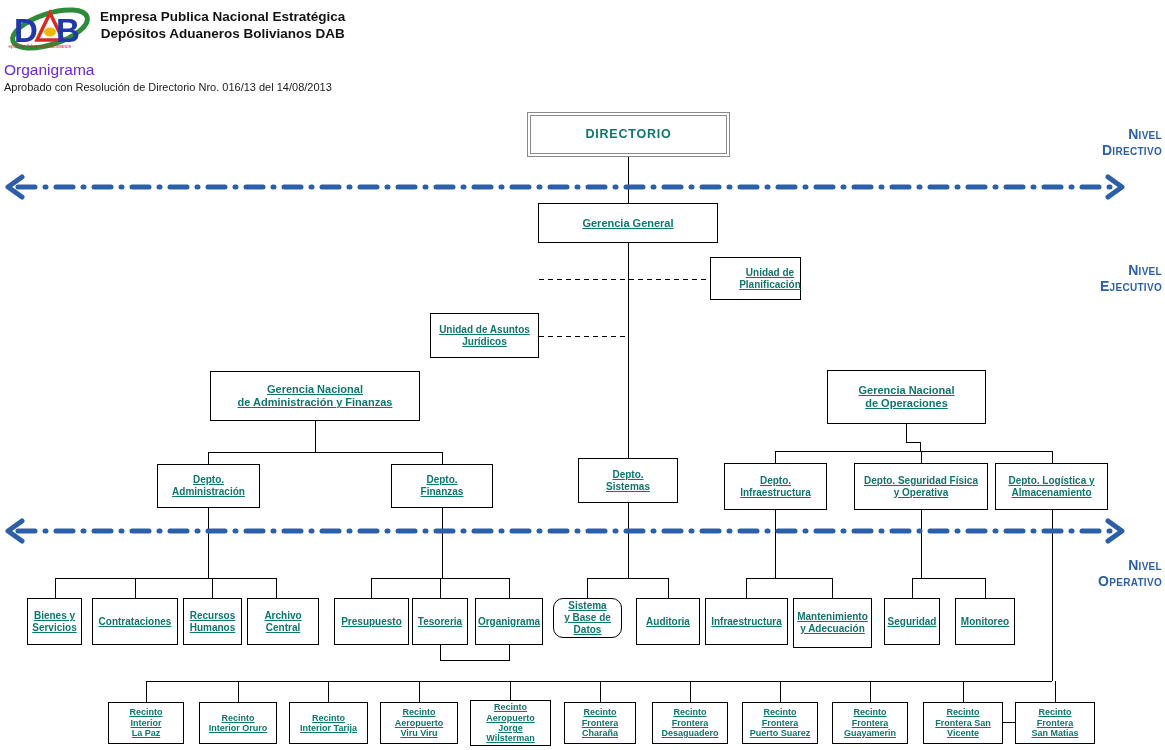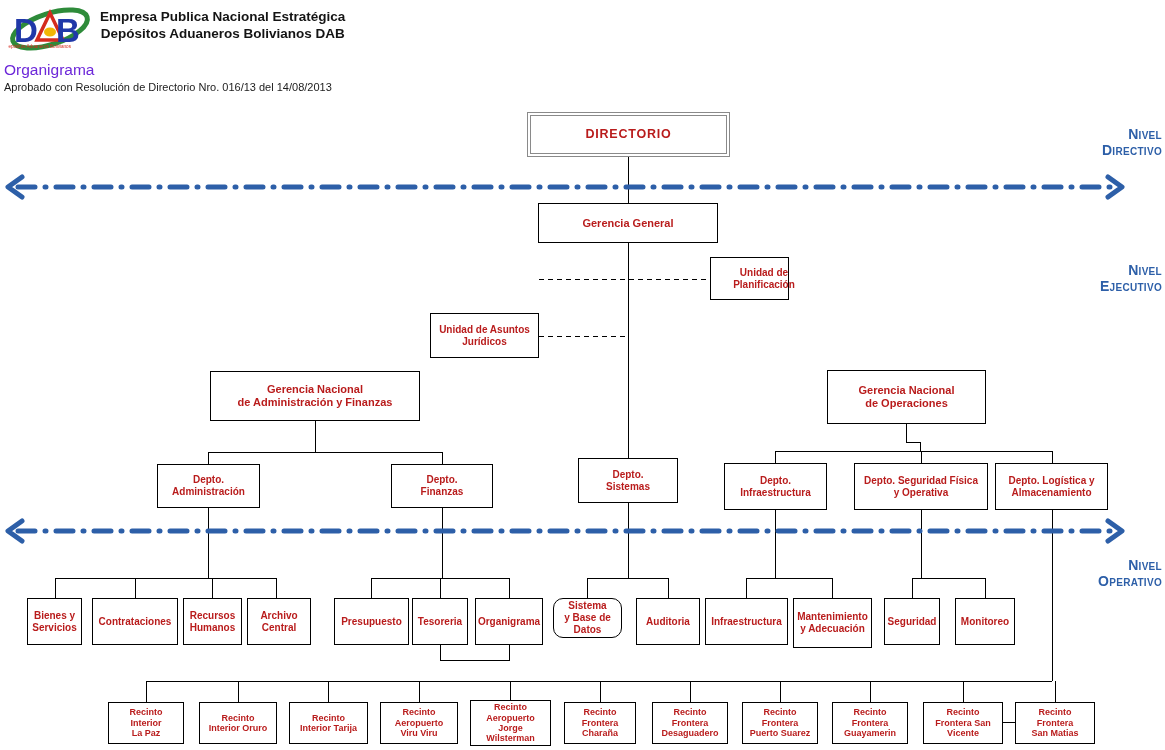--- a/index.html
+++ b/index.html
@@ -4,22 +4,22 @@
 <style>
   :root { --accent:#2d5fa8; }
   html,body { margin:0; padding:0; background:#fff; }
   #stage {
     position:relative; width:1165px; height:750px; background:#fff;
     font-family:"Liberation Sans", sans-serif; overflow:hidden;
   }
   .bx {
     position:absolute; box-sizing:border-box; background:#fff;
     border:1px solid #000; display:flex; align-items:center; justify-content:center;
-    text-align:center; font-weight:bold; color:#b91c1c;
-    font-size:10px; line-height:1.18; white-space:pre-line; z-index:3;
+    text-align:center; font-weight:bold; color:#0f766e;
+    font-size:10px; line-height:1.18; white-space:pre-line; z-index:3;text-decoration:underline;
   }
   .bx.lg { font-size:11px; }
   .bx.sm { font-size:9px; line-height:1.15; }
   .bx.double { border:1px solid #8a8a8a; font-size:12.5px; letter-spacing:.8px; }
   .bx.double .inner {
     position:absolute; inset:2px; border:1px solid #8a8a8a;
     display:flex; align-items:center; justify-content:center;
   }
   #lines { position:absolute; left:0; top:0; z-index:1; pointer-events:none; }
   .lvl {
@@ -87,21 +87,21 @@
     <path fill="none" stroke-width="5" stroke-linecap="round" stroke-dasharray="17 10 1 10" d="M18 531 H1112" stroke="#2d5fa8"></path>
     <path fill="none" stroke-width="5" stroke-linecap="round" stroke-linejoin="round" d="M22 521 L8 531 L22 541" stroke="#2d5fa8"></path>
     <path fill="none" stroke-width="5" stroke-linecap="round" stroke-linejoin="round" d="M1108 521 L1122 531 L1108 541" stroke="#2d5fa8"></path>
   </svg>
 
   <div class="bx double" style="left:527px;top:112px;width:203px;height:45px;">
     <div class="inner">DIRECTORIO</div>
   </div>
   <div class="bx lg" style="left:538px;top:203px;width:180px;height:40px;">Gerencia General</div>
 
-  <div class="bx" style="left:710px;top:257px;width:79px;height:43px;padding-left:29px;">Unidad de
+  <div class="bx" style="left:710px;top:257px;width:91px;height:43px;padding-left:29px;">Unidad de
 Planificación</div>
   <div class="bx" style="left:430px;top:313px;width:109px;height:45px;">Unidad de Asuntos
 Jurídicos</div>
 
   <div class="bx lg" style="left:210px;top:371px;width:210px;height:50px;">Gerencia Nacional
 de Administración y Finanzas</div>
   <div class="bx lg" style="left:827px;top:370px;width:159px;height:54px;">Gerencia Nacional
 de Operaciones</div>
 
   <div class="bx" style="left:157px;top:464px;width:103px;height:44px;">Depto.
@@ -115,21 +115,21 @@
   <div class="bx" style="left:854px;top:463px;width:134px;height:47px;">Depto. Seguridad Física
 y Operativa</div>
   <div class="bx" style="left:995px;top:463px;width:113px;height:47px;">Depto. Logística y
 Almacenamiento</div>
 
   <div class="bx" style="left:27px;top:598px;width:55px;height:47px;">Bienes y
 Servicios</div>
   <div class="bx" style="left:92px;top:598px;width:86px;height:47px;">Contrataciones</div>
   <div class="bx" style="left:183px;top:598px;width:59px;height:47px;">Recursos
 Humanos</div>
-  <div class="bx" style="left:247px;top:598px;width:64px;height:47px;">Archivo
+  <div class="bx" style="left:247px;top:598px;width:72px;height:47px;">Archivo
 Central</div>
   <div class="bx" style="left:334px;top:598px;width:75px;height:47px;">Presupuesto</div>
   <div class="bx" style="left:412px;top:598px;width:56px;height:47px;">Tesoreria</div>
   <div class="bx" style="left:475px;top:598px;width:68px;height:47px;">Organigrama</div>
   <div class="bx" style="left:553px;top:598px;width:69px;height:40px;border-radius:10px;">Sistema
 y Base de
 Datos</div>
   <div class="bx" style="left:636px;top:598px;width:64px;height:47px;">Auditoria</div>
   <div class="bx" style="left:705px;top:598px;width:83px;height:47px;">Infraestructura</div>
   <div class="bx" style="left:793px;top:598px;width:79px;height:50px;">Mantenimiento

